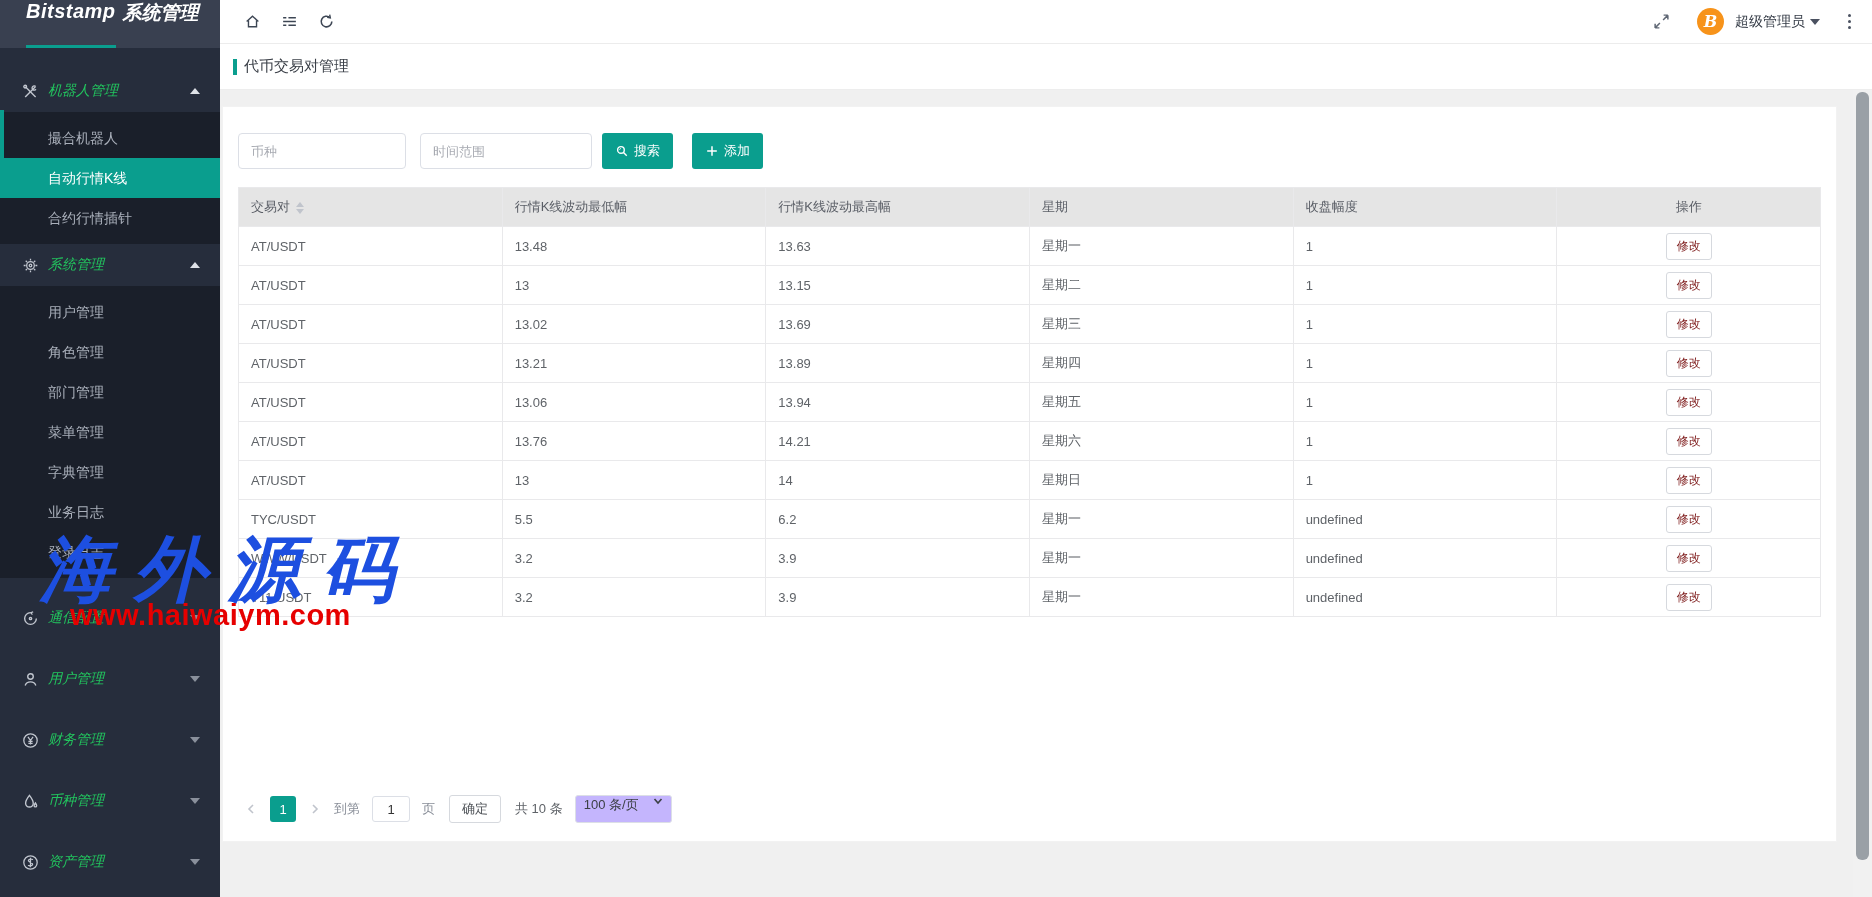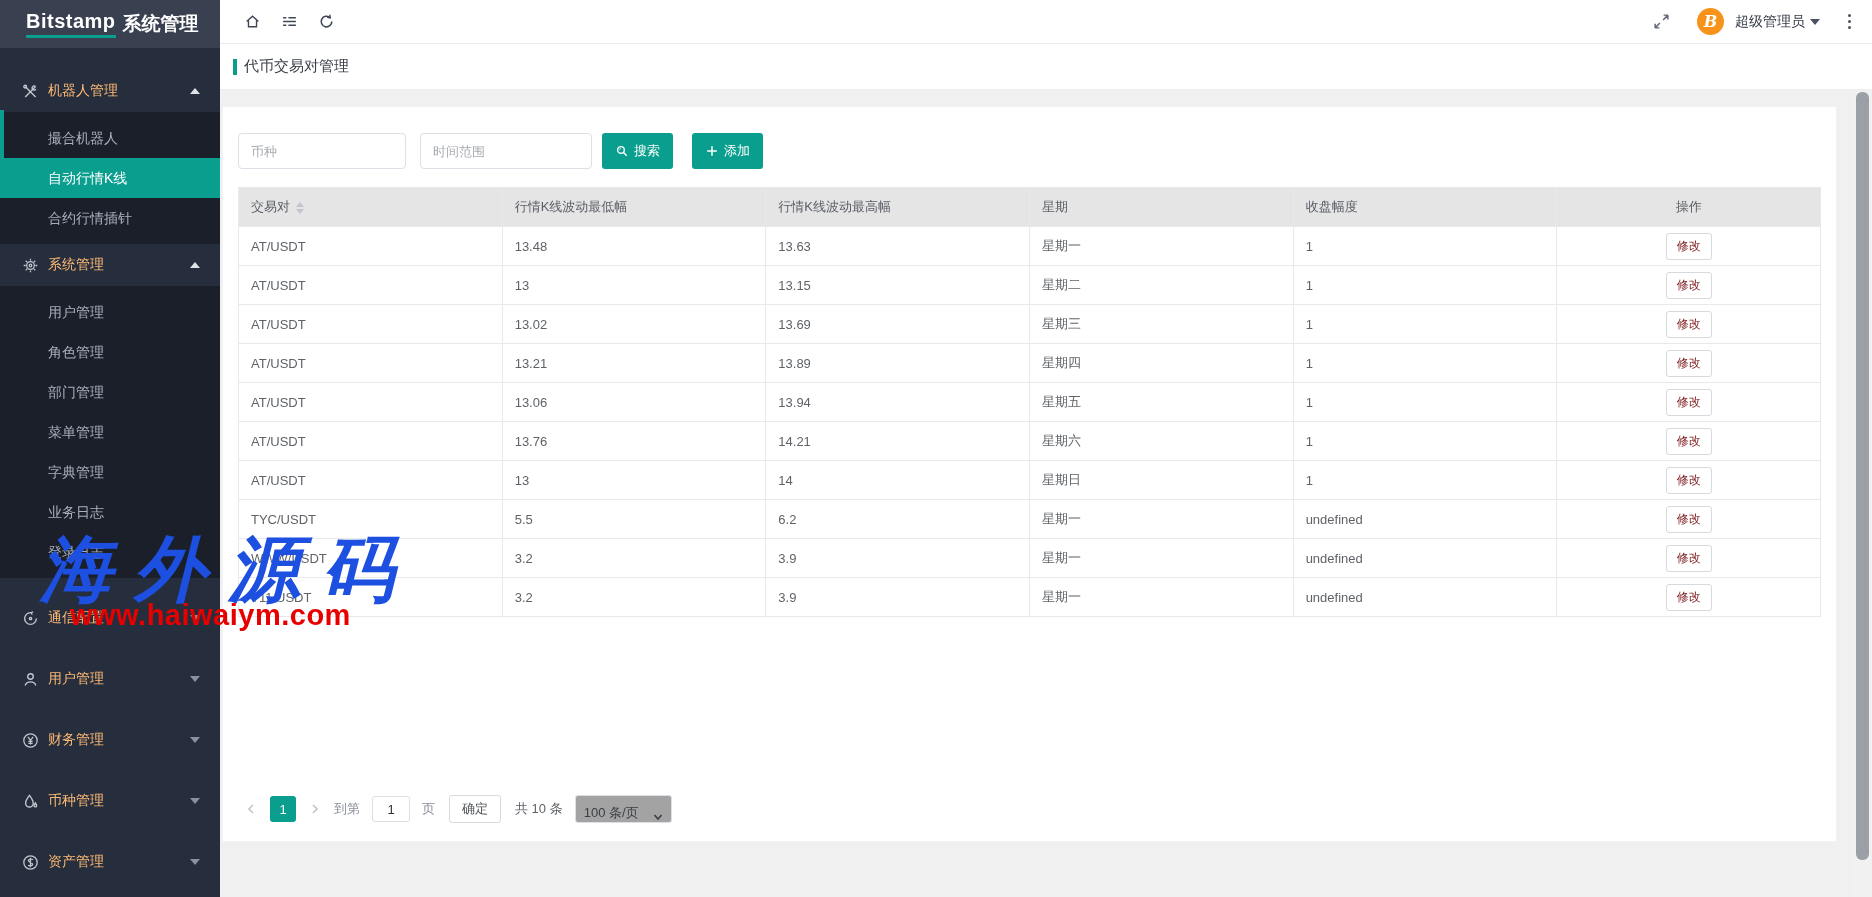--- a/index.html
+++ b/index.html
@@ -2,28 +2,28 @@
 <html><head>
 <meta charset="utf-8">
 <style>
   * { margin:0; padding:0; box-sizing:border-box; }
   html,body { background:#e9e9e9; }
   body { font-family:"Liberation Sans","DejaVu Sans",sans-serif; }
   .app { position:relative; width:1872px; height:897px; background:#f0f0f0; overflow:hidden; }
 
   
   .sidebar { position:absolute; left:0; top:0; width:220px; height:897px; background:#262d3c; overflow:hidden; }
-  .logo { height:48px; background:#394050; display:flex; align-items:center; padding-left:26px; }
+  .logo { height:48px; background:#394050; display:flex; padding-left:26px;font-style:italic; }
   .logo .brand { color:#fff; font-size:20px; font-weight:bold; border-bottom:3px solid #0a9e8e; padding-bottom:2px; letter-spacing:.5px; }
   .logo .brand-suffix { color:#fff; font-size:19px; font-weight:bold; margin-left:7px; }
   .menu { padding-top:22px; }
   .group-header { height:42px; display:flex; align-items:center; padding:0 20px 0 22px; cursor:pointer; }
   .group-header .gicon { width:17px; height:17px; color:#c2c7d0; margin-right:9px; flex:none; }
   .group-header .gicon svg { width:17px; height:17px; display:block; }
-  .group-header .glabel { color:#fdba74; font-size:14px; flex:1; }
+  .group-header .glabel { color:#22c55e; font-size:14px; flex:1;font-style:italic; }
   .group-header.collapsed { margin-top:19px; }
   .caret { width:0; height:0; border-left:5px solid transparent; border-right:5px solid transparent; }
   .caret.up { border-bottom:6px solid #dfe2e8; }
   .caret.down { border-top:6px solid #8a909c; }
   .submenu { background:#1a1f2a; padding:6px 0; }
   .submenu-item { height:40px; line-height:40px; padding-left:48px; color:#aab0bb; font-size:14px; cursor:pointer; }
   .submenu-item.active { background:#0a9e8e; color:#ffffff; }
   .side-scroll-thumb { position:absolute; left:0; top:110px; width:4px; height:48px; background:#0a9e8e; }
 
   
@@ -69,21 +69,21 @@
 
   
   .pagination { position:absolute; left:15px; bottom:18px; display:flex; align-items:center; font-size:13px; color:#5f6368; }
   .pg-arrow { width:26px; height:26px; background:transparent; border:none; display:flex; align-items:center; justify-content:center; cursor:pointer; }
   .pg-arrow svg { width:12px; height:12px; display:block; }
   .pg-active { width:26px; height:26px; background:#0a9e8e; color:#fff; border:none; border-radius:3px; font-size:13px; margin:0 6px; cursor:pointer; font-family:inherit; }
   .pg-text { color:#8a8f99; margin:0 6px; }
   .goto-input { width:38px; height:26px; border:1px solid #dcdfe6; border-radius:3px; text-align:center; font-size:13px; color:#333; outline:none; margin:0 6px; font-family:inherit; }
   .btn-confirm { height:28px; padding:0 12px; background:#fff; border:1px solid #d6d9de; border-radius:3px; color:#4d5156; font-size:13px; margin:0 10px 0 8px; cursor:pointer; font-family:inherit; }
   .total-label { margin:0 12px 0 4px; color:#5f6368; }
-  .select-box { height:28px; min-width:88px; border:1px solid #dcdfe6; border-radius:3px; background:#a3a3a3; display:flex; align-items:flex-end; padding:0 8px; cursor:pointer; }
+  .select-box { height:28px; min-width:88px; border:1px solid #dcdfe6; border-radius:3px; background:#c4b5fd; display:flex; align-items:flex-start; padding:0 8px; cursor:pointer; }
   .select-box .sel-label { font-size:13px; color:#3c4045; margin-right:14px; }
   .select-box svg { width:10px; height:10px; display:block; }
 
   
   .watermark { position:absolute; left:40px; top:533px; z-index:50; pointer-events:none; }
   .wm-line1 { font-family:"DejaVu Serif","Liberation Serif",serif; font-style:italic; font-weight:bold; font-size:72px; letter-spacing:22px; line-height:1; white-space:nowrap; }
   .wm-line2 { font-weight:bold; font-size:29px; margin-top:-6px; margin-left:30px; letter-spacing:.5px; }
 
   
   .v-scrollbar { position:absolute; right:0; top:90px; width:19px; bottom:0; background:#f1f1f1; }

